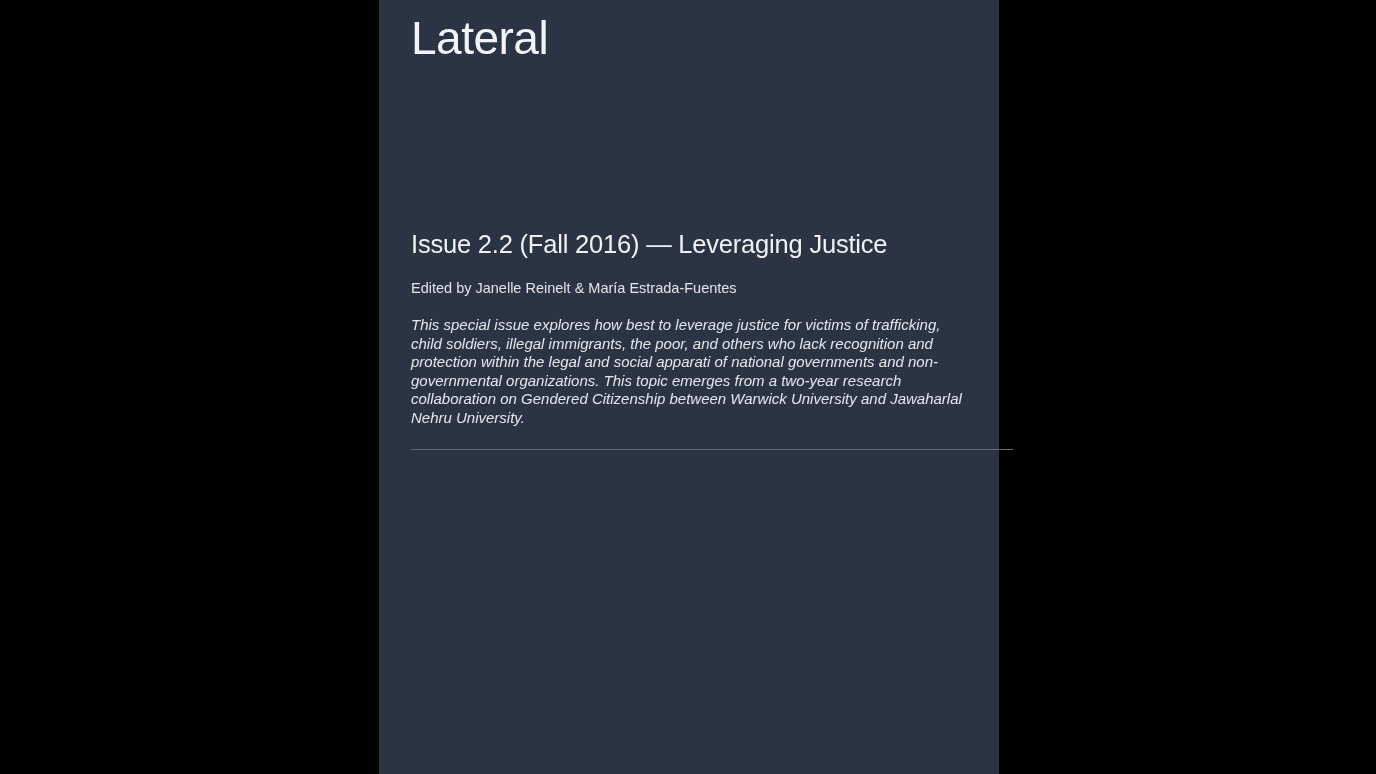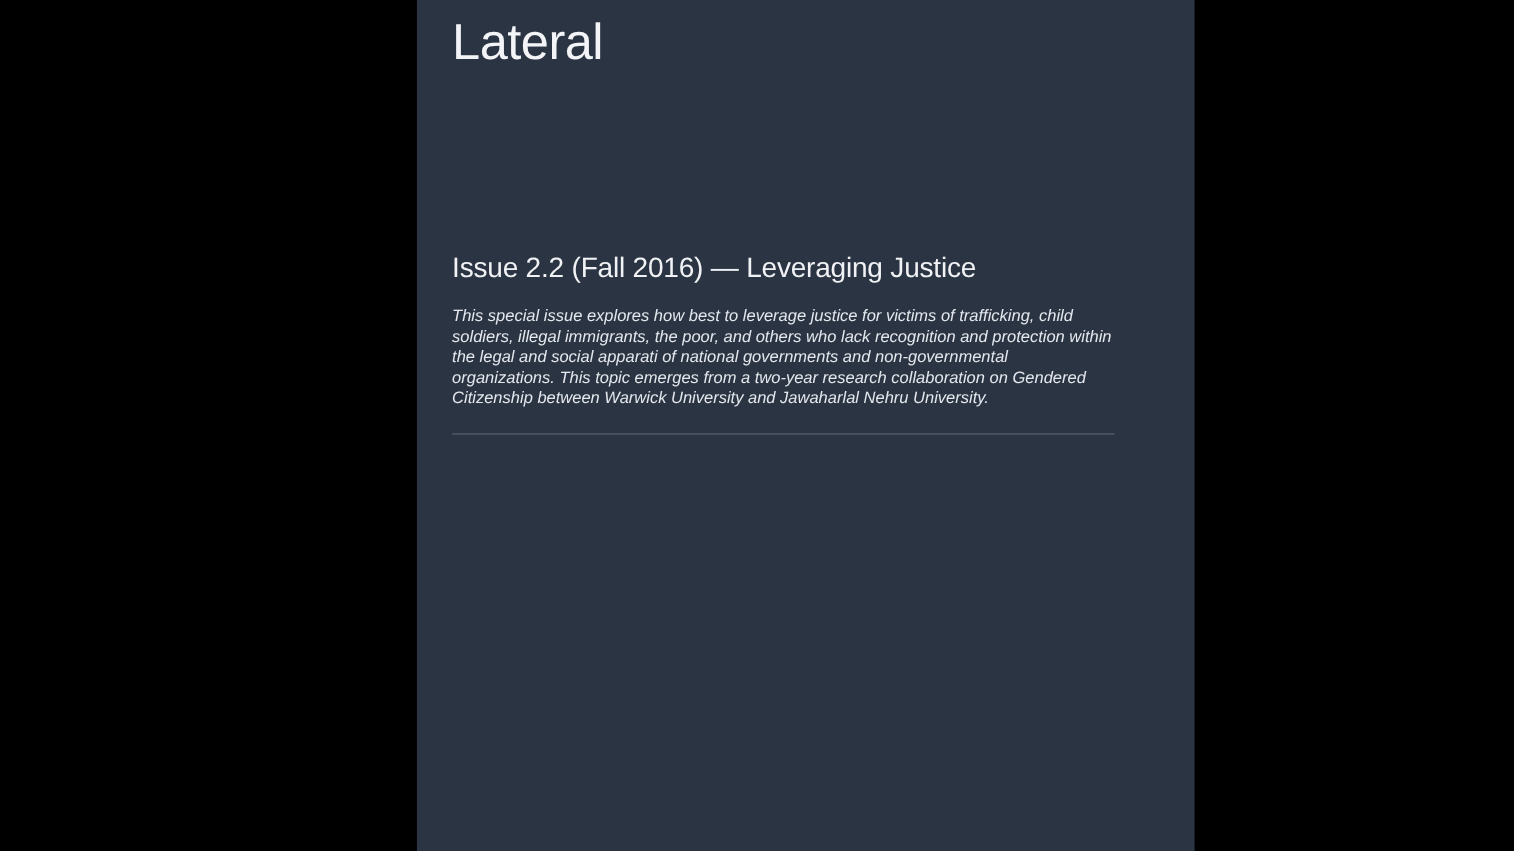--- a/index.html
+++ b/index.html
@@ -16,21 +16,21 @@
   .page {
     position: relative;
     width: 1376px;
     height: 774px;
     background: #000000;
   }
   .content-column {
     position: absolute;
     left: 379px;
     top: 0;
-    width: 707px;
+    width: 620px;
     height: 774px;
     background: #2b3442;
     box-sizing: border-box;
     padding: 0 32px;
   }
   .masthead {
     padding-top: 14px;
   }
   .site-title {
     font-size: 46px;
@@ -80,18 +80,19 @@
 
 <div class="page">
   <div class="content-column">
 
     <div class="masthead">
       <h1 class="site-title">Lateral</h1>
     </div>
 
     <div class="issue-block">
       <h2 class="issue-title">Issue 2.2 (Fall 2016) — Leveraging Justice</h2>
+      <div class="issue-editors">Edited by Janelle Reinelt &amp; María Estrada-Fuentes</div>
       <p class="issue-description">This special issue explores how best to leverage justice for victims of trafficking, child soldiers, illegal immigrants, the poor, and others who lack recognition and protection within the legal and social apparati of national governments and non-governmental organizations. This topic emerges from a two-year research collaboration on Gendered Citizenship between Warwick University and Jawaharlal Nehru University.</p>
       <div class="divider"></div>
     </div>
 
   </div>
 </div>
 
 </body></html>

